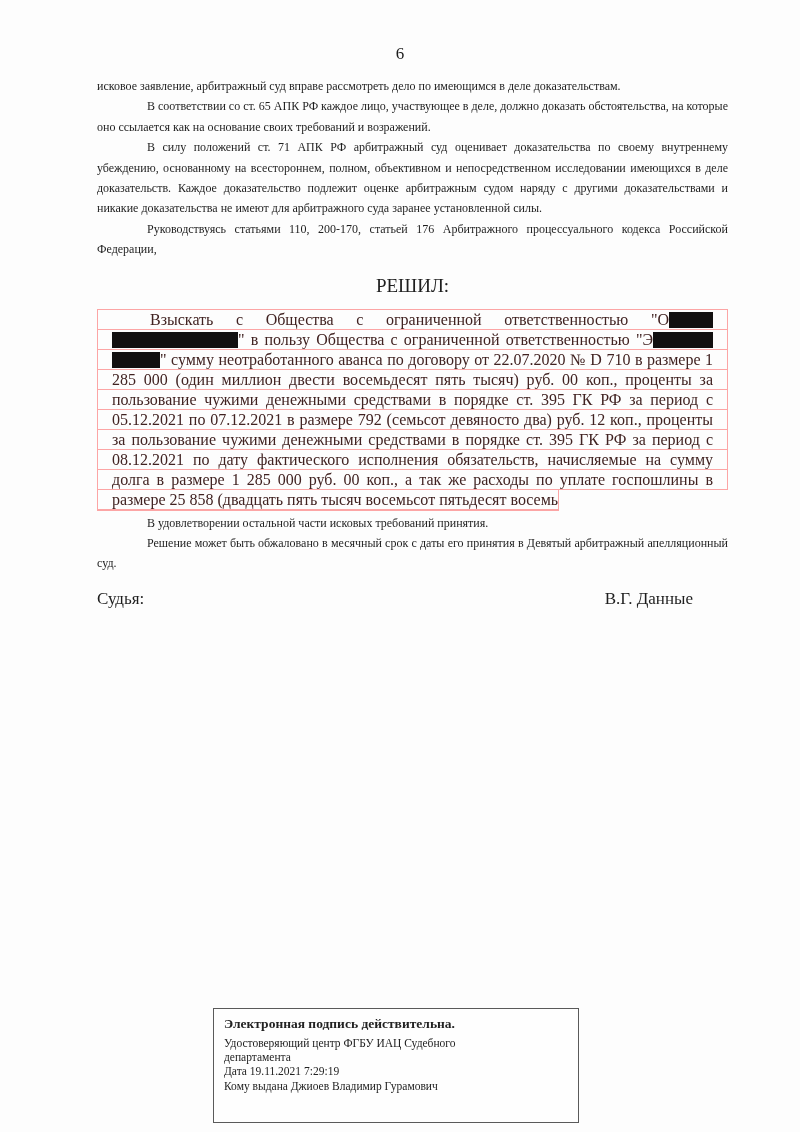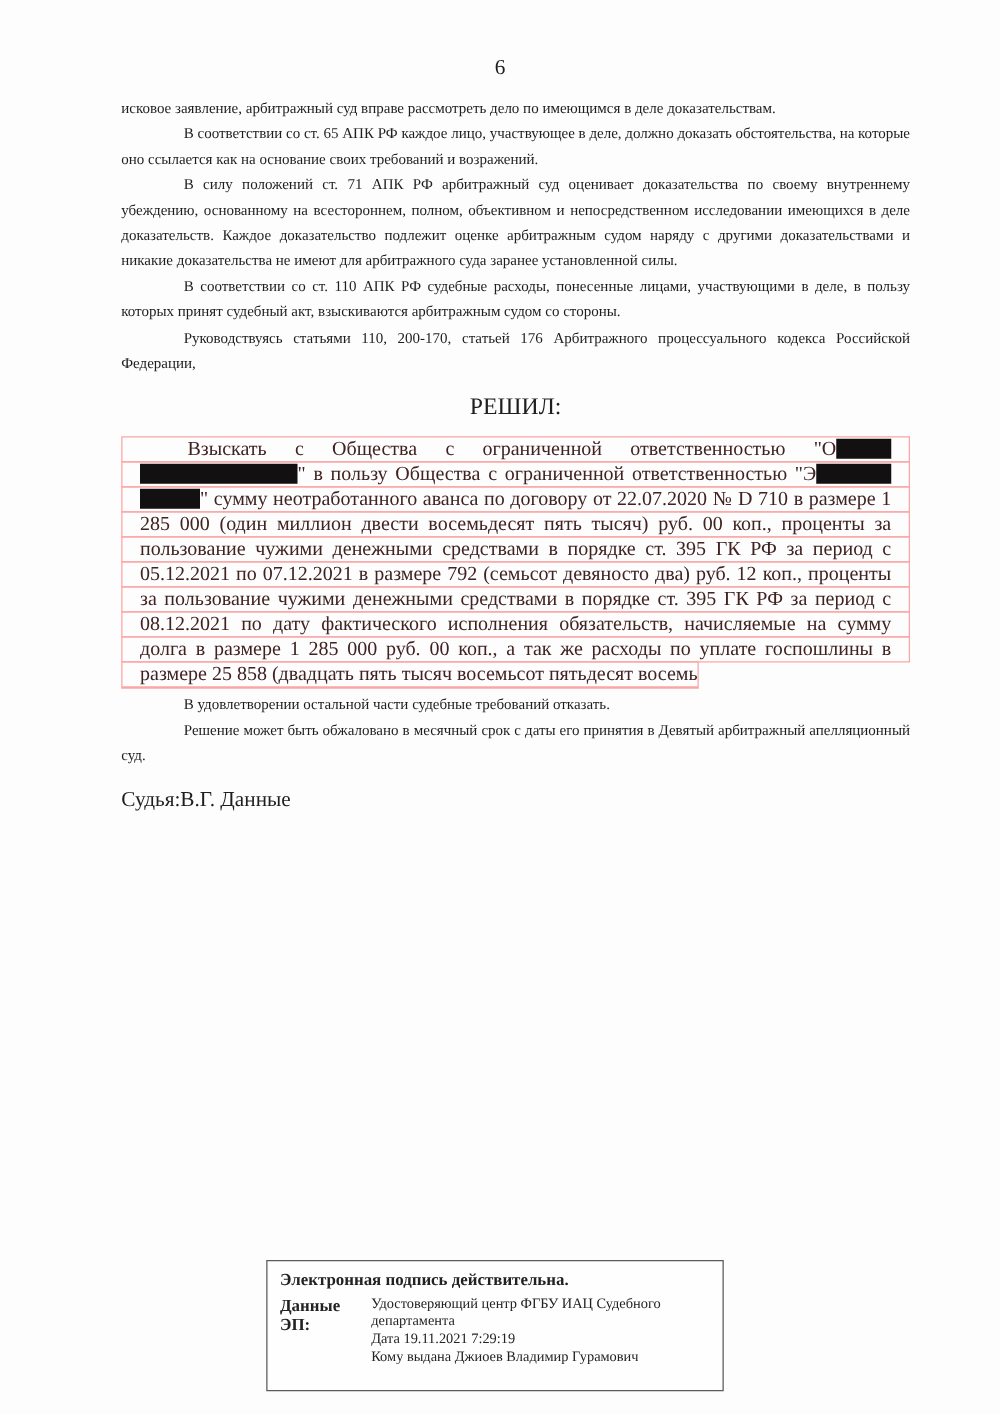--- a/index.html
+++ b/index.html
@@ -19,72 +19,70 @@
     text-align:justify;text-align-last:justify;padding:0 14px;overflow:hidden;
     white-space:nowrap;
   }
   .op-line.op-indent{padding-left:52px;}
   .op-line.op-last{width:462px;text-align:left;text-align-last:left;border-bottom-width:2px;height:22px;}
   .redaction{
     display:inline-block;height:16px;background:#121010;vertical-align:-3px;
   }
   .post{margin-top:2px;}
   .sig-row{
-    display:flex;justify-content:flex-start;margin-top:14px;
+    display:flex;justify-content:space-between;margin-top:14px;
     font-size:17px;line-height:21px;padding-right:35px;
   }
   .esign-box{
     position:absolute;left:213px;top:1008px;width:366px;box-sizing:border-box;
-    border:1px solid #5a5a5a;background:#fefefe;padding:7px 10px 18px;color:#222;
+    border:1px solid #5a5a5a;background:#fefefe;padding:7px 10px 28px;color:#222;
   }
   .esign-title{font-weight:bold;font-size:13.5px;line-height:16px;margin-bottom:5px;}
   .esign-row{display:flex;}
   .esign-label{font-weight:bold;font-size:13.5px;line-height:15px;width:73px;flex:none;}
   .esign-details{font-size:11.5px;line-height:13.5px;width:232px;}
   .esign-detail{margin-bottom:1px;}
 </style>
 </head>
 <body>
 
 <div class="page">
   <div class="page-number">6</div>
   <div class="content">
     <div id="paras">
         <p class="para">исковое заявление, арбитражный суд вправе рассмотреть дело по имеющимся в деле доказательствам.</p>
         <p class="para indent">В соответствии со ст. 65 АПК РФ каждое лицо, участвующее в деле, должно доказать обстоятельства, на которые оно ссылается как на основание своих требований и возражений.</p>
         <p class="para indent">В силу положений ст. 71 АПК РФ арбитражный суд оценивает доказательства по своему внутреннему убеждению, основанному на всестороннем, полном, объективном и непосредственном исследовании имеющихся в деле доказательств. Каждое доказательство подлежит оценке арбитражным судом наряду с другими доказательствами и никакие доказательства не имеют для арбитражного суда заранее установленной силы.</p>
-        <p class="para indent">В соответствии со ст. 110 АПК РФ судебные расходы, понесенные лицами, участвующими в деле, в пользу которых принят судебный акт, взыскиваются арбитражным судом со стороны.</p>
         <p class="para indent">Руководствуясь статьями 110, 200-170, статьей 176 Арбитражного процессуального кодекса Российской Федерации,</p>
       </div>
     <div class="heading">РЕШИЛ:</div>
     <div id="operative" class="operative">
         <div class="op-line op-indent"><span>Взыскать с Общества с ограниченной ответственностью "О</span><span class="redaction" style="width: 44px;"></span></div>
         <div class="op-line"><span class="redaction" style="width: 126px;"></span><span>" в пользу Общества с ограниченной ответственностью "Э</span><span class="redaction" style="width: 60px;"></span></div>
         <div class="op-line"><span class="redaction" style="width: 48px;"></span><span>" сумму неотработанного аванса по договору от 22.07.2020 № D 710 в размере 1</span></div>
         <div class="op-line"><span>285 000 (один миллион двести восемьдесят пять тысяч) руб. 00 коп., проценты за</span></div>
         <div class="op-line"><span>пользование чужими денежными средствами в порядке ст. 395 ГК РФ за период с</span></div>
         <div class="op-line"><span>05.12.2021 по 07.12.2021 в размере 792 (семьсот девяносто два) руб. 12 коп., проценты</span></div>
         <div class="op-line"><span>за пользование чужими денежными средствами в порядке ст. 395 ГК РФ за период с</span></div>
         <div class="op-line"><span>08.12.2021 по дату фактического исполнения обязательств, начисляемые на сумму</span></div>
         <div class="op-line"><span>долга в размере 1 285 000 руб. 00 коп., а так же расходы по уплате госпошлины в</span></div>
         <div class="op-line op-last"><span>размере 25 858 (двадцать пять тысяч восемьсот пятьдесят восемь) руб. 00 коп.</span></div>
       </div>
     <div id="postparas" class="post">
-        <p class="para indent">В удовлетворении остальной части судебные требований отказать.</p>
+        <p class="para indent">В удовлетворении остальной части исковых требований принятия.</p>
         <p class="para indent">Решение может быть обжаловано в месячный срок с даты его принятия в Девятый арбитражный апелляционный суд.</p>
       </div>
     <div class="sig-row">
       <span>Судья:</span>
       <span>В.Г. Данные</span>
     </div>
   </div>
   <div class="esign-box">
     <div class="esign-title">Электронная подпись действительна.</div>
     <div class="esign-row">
-      <div class="esign-label">Данные ЭП:</div>
       <div class="esign-details" id="esign-details">
           <div class="esign-detail">Удостоверяющий центр ФГБУ ИАЦ Судебного департамента</div>
           <div class="esign-detail">Дата 19.11.2021 7:29:19</div>
           <div class="esign-detail">Кому выдана Джиоев Владимир Гурамович</div>
         </div>
     </div>
   </div>
 </div>
 
 </body></html>

